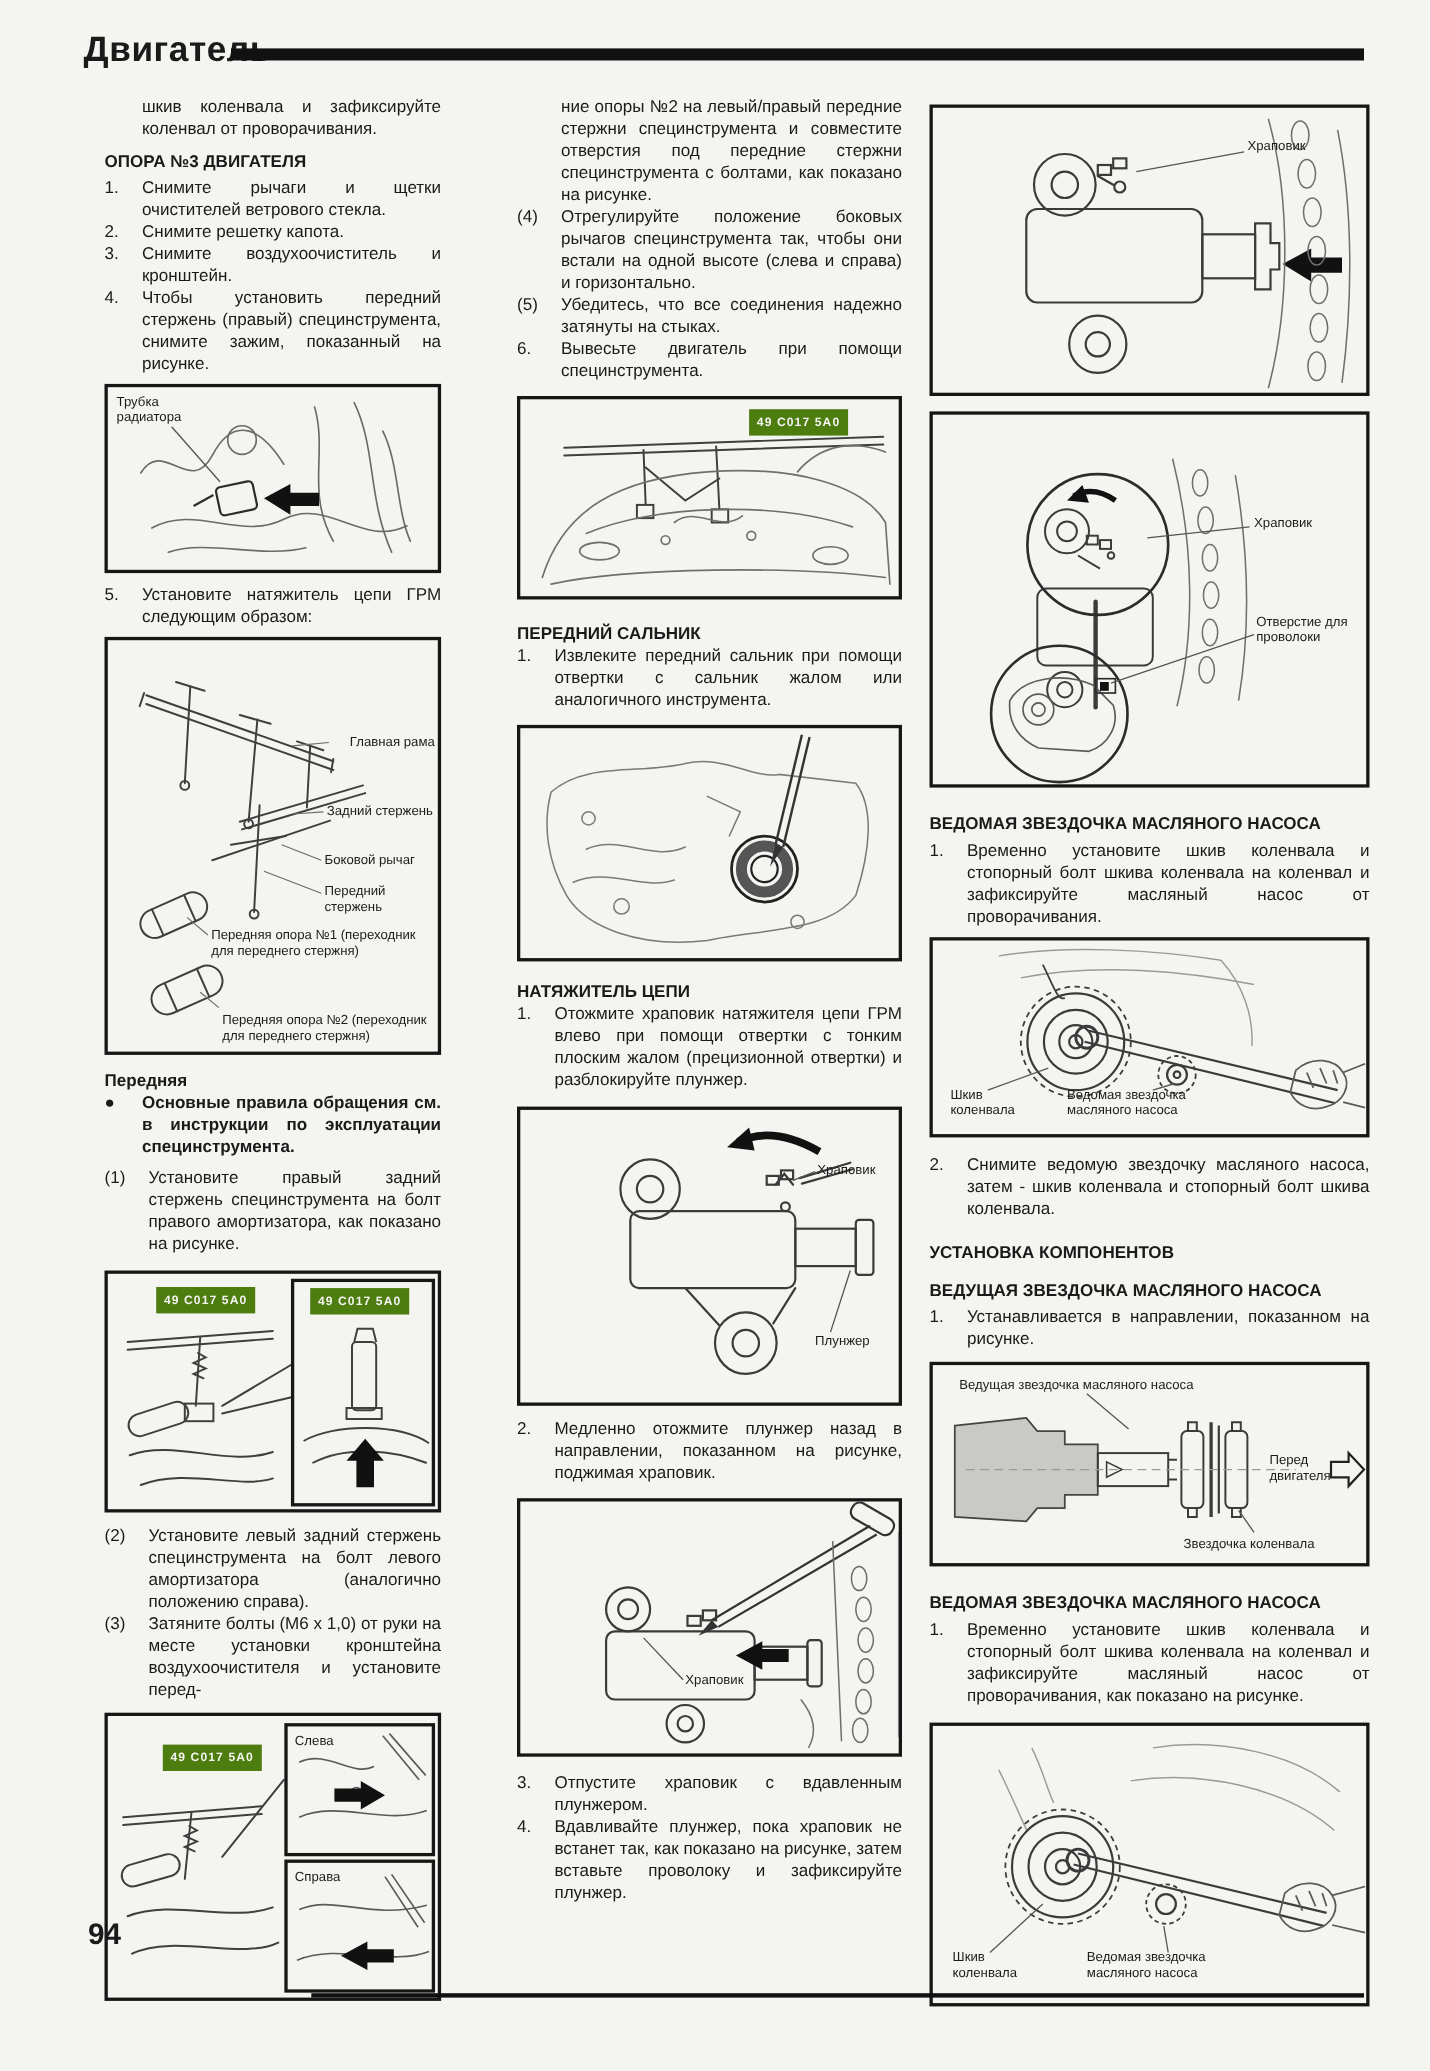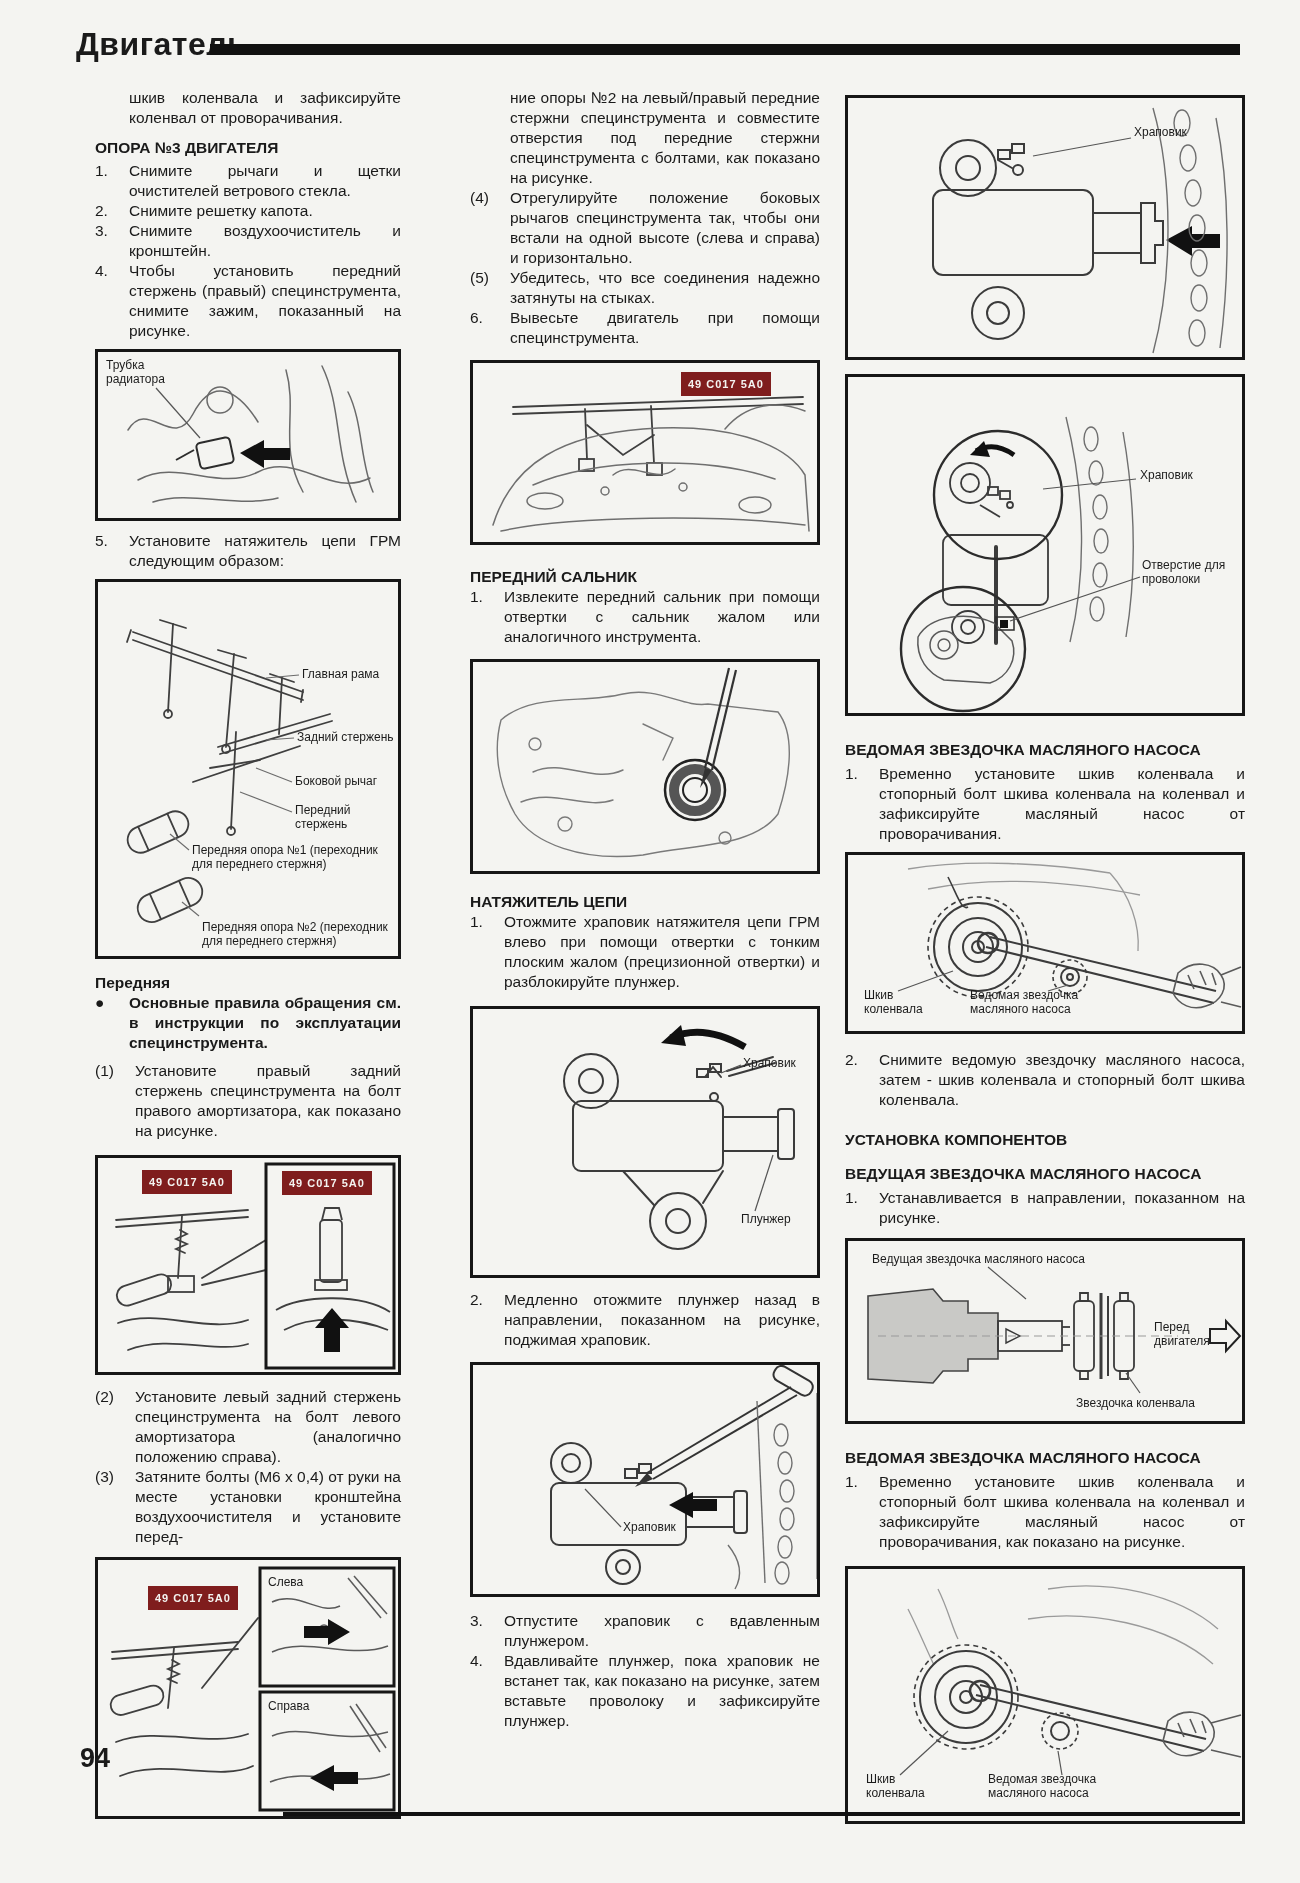--- a/index.html
+++ b/index.html
@@ -17,21 +17,21 @@
   .li{display:flex}
   .num{flex:0 0 34px}
   .numw{flex:0 0 40px}
   .txt{flex:1;text-align:justify}
   .indent{margin-left:34px;text-align:justify}
   .indent2{margin-left:40px;text-align:justify}
   .bold{font-weight:bold}
   .fig{position:relative;border:3px solid #161616;background:transparent}
   .fig svg{display:block;width:100%;height:100%}
   .fl{position:absolute;font-size:12px;line-height:13.5px;color:#1c1c1c}
-  .badge{position:absolute;background:#7f1d1d;color:#f4f4f1;font-size:11px;font-weight:bold;
+  .badge{position:absolute;background:#4d7c0f;color:#f4f4f1;font-size:11px;font-weight:bold;
        letter-spacing:1px;padding:2px 7px;white-space:nowrap}
   .subpanel-label{position:absolute;font-size:12px;color:#1c1c1c}
   .footer-num{position:absolute;left:80px;top:1743px;font-size:27px;font-weight:bold}
   .footer-line{position:absolute;left:283px;top:1812px;width:957px;height:4px;background:#111}
 </style>
 </head>
 <body>
 
 <div class="header-title">Двигатель</div>
 <div class="header-bar"></div>
@@ -119,21 +119,21 @@
       </g>
       <g stroke="#6b6b6b" stroke-width="1.1">
         <line x1="201" y1="93" x2="168" y2="96"></line>
         <line x1="196" y1="156" x2="168" y2="158"></line>
         <line x1="194" y1="200" x2="158" y2="186"></line>
         <line x1="194" y1="230" x2="142" y2="210"></line>
         <line x1="91" y1="268" x2="72" y2="252"></line>
         <line x1="101" y1="334" x2="84" y2="320"></line>
       </g>
     </svg>
-    <span class="fl" style="left:204px;top:86px;width:90px">Главная рама</span>
+    <span class="fl" style="left:220px;top:86px;width:90px">Главная рама</span>
     <span class="fl" style="left:199px;top:149px;width:98px">Задний стержень</span>
     <span class="fl" style="left:197px;top:193px;width:98px">Боковой рычаг</span>
     <span class="fl" style="left:197px;top:222px;width:72px">Передний стержень</span>
     <span class="fl" style="left:94px;top:262px;width:200px">Передняя опора №1 (переходник для переднего стержня)</span>
     <span class="fl" style="left:104px;top:339px;width:196px">Передняя опора №2 (переходник для переднего стержня)</span>
   </figure>
 
   <div class="h1" style="margin-top:14px">Передняя</div>
   <div class="li bold">
     <span class="num">●</span>
@@ -174,21 +174,21 @@
     <span class="badge" style="left:44px;top:12px">49 C017 5A0</span>
     <span class="badge" style="left:184px;top:13px">49 C017 5A0</span>
   </figure>
 
   <div class="li" style="margin-top:12px">
     <span class="numw">(2)</span>
     <span class="txt">Установите левый задний стержень специнструмента на болт левого амортизатора (аналогично положению справа).</span>
   </div>
   <div class="li">
     <span class="numw">(3)</span>
-    <span class="txt">Затяните болты (М6 х 0,4) от руки на месте установки кронштейна воздухоочистителя и установите перед-</span>
+    <span class="txt">Затяните болты (М6 х 1,0) от руки на месте установки кронштейна воздухоочистителя и установите перед-</span>
   </div>
 
   <figure class="fig" style="height:262px;margin-top:10px">
     <svg viewBox="0 0 300 256">
       <g fill="none" stroke="#3f3f3f" stroke-width="1.8" stroke-linecap="round">
         <path d="M14,92 L140,82"></path>
           <path d="M14,99 L140,89"></path>
         <line x1="76" y1="88" x2="70" y2="148"></line>
         <path d="M74,100 l7,4 l-11,5 l11,5 l-11,5 l9,4"></path>
         <g transform="rotate(-16 40 140)">

